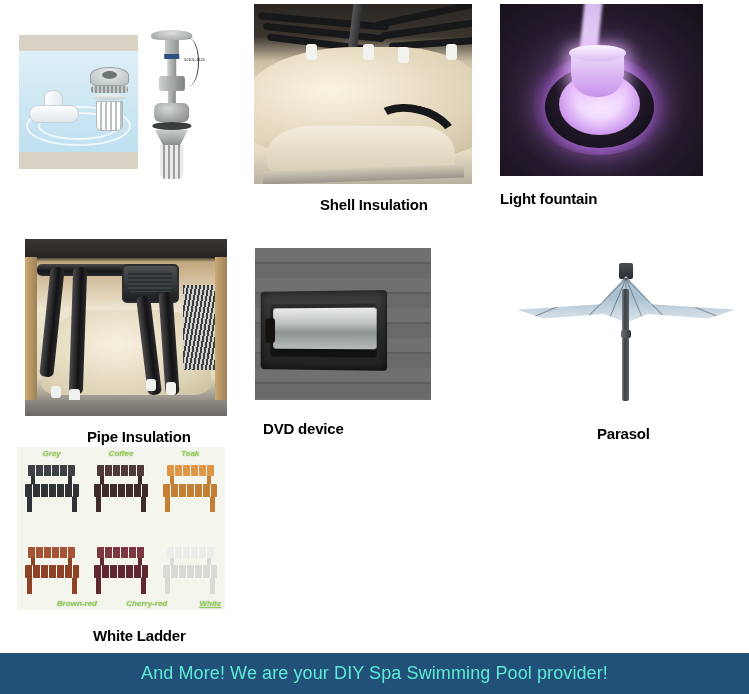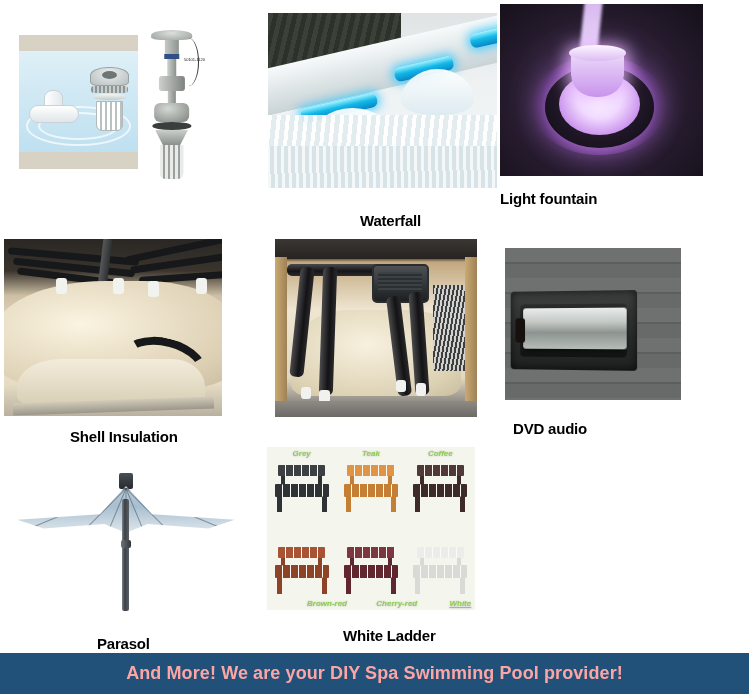--- a/index.html
+++ b/index.html
@@ -295,23 +295,23 @@
   
   .banner {
     width: 749px;
     height: 41px;
     background: #215079;
     display: flex;
     align-items: center;
     justify-content: center;
   }
   .banner-text {
-    color: #fca5a5;
+    color: #5eead4;
     font-size: 18px;
-    font-weight: bold;
+    font-weight: normal;
     letter-spacing: 0.1px;
     white-space: nowrap;
   }
 </style>
 </head>
 <body>
 
 <div class="feature-grid">
 
 
@@ -346,51 +346,20 @@
           <div class="part p-oring"></div>
           <div class="part p-cone"></div>
           <div class="part p-cage2"></div>
         </div>
         <div class="aroma-brace"></div>
         <div class="aroma-dim">50101-1120</div>
       </div>
     </div>
   </div>
 
-  <div class="feature-cell cell-waterfall">
-    <div class="media-box">
-      <div class="art-waterfall">
-        <div class="wf-deck"></div>
-        <div class="wf-lip2"></div>
-        <div class="wf-lip"></div>
-        <div class="wf-led l3"></div>
-        <div class="wf-led l2"></div>
-        <div class="wf-led l1"></div>
-        <div class="wf-sheet s2"></div>
-        <div class="wf-sheet s1"></div>
-        <div class="wf-pool"></div>
-        <div class="wf-pool2"></div>
-      </div>
-    </div>
-    <div class="caption">Waterfall</div>
-  </div>
-
-  <div class="feature-cell cell-light">
-    <div class="media-box">
-      <div class="art-light">
-        <div class="lf-jet"></div>
-        <div class="lf-glow"></div>
-        <div class="lf-ring"></div>
-        <div class="lf-ring-in"></div>
-        <div class="lf-noz"></div>
-        <div class="lf-noz-top"></div>
-      </div>
-    </div>
-    <div class="caption">Light fountain</div>
-  </div>
 
   <div class="feature-cell cell-shell">
     <div class="media-box">
       <div class="art-shell">
         <div class="sh-pipe a"></div>
           <div class="sh-pipe b"></div>
           <div class="sh-pipe c"></div>
         <div class="sh-pipe d"></div>
           <div class="sh-pipe e"></div>
           <div class="sh-pipe f"></div>
@@ -401,20 +370,34 @@
         <div class="sh-wht w3"></div>
           <div class="sh-wht w4"></div>
         <div class="sh-hose"></div>
         <div class="sh-foam2"></div>
         <div class="sh-rail"></div>
       </div>
     </div>
     <div class="caption">Shell Insulation</div>
   </div>
 
+  <div class="feature-cell cell-light">
+    <div class="media-box">
+      <div class="art-light">
+        <div class="lf-jet"></div>
+        <div class="lf-glow"></div>
+        <div class="lf-ring"></div>
+        <div class="lf-ring-in"></div>
+        <div class="lf-noz"></div>
+        <div class="lf-noz-top"></div>
+      </div>
+    </div>
+    <div class="caption">Light fountain</div>
+  </div>
+
   <div class="feature-cell cell-pipe">
     <div class="media-box">
       <div class="art-pipe">
         <div class="pp-wood-top"></div>
         <div class="pp-wood-side"></div>
         <div class="pp-wood-side r"></div>
         <div class="pp-foam"></div>
         <div class="pp-hpipe"></div>
         <div class="pp-box">
             <div class="pp-box-face"></div>
@@ -424,33 +407,34 @@
           <div class="pp-vpipe v2"></div>
         <div class="pp-vpipe v3"></div>
           <div class="pp-vpipe v4"></div>
         <div class="pp-wht a"></div>
           <div class="pp-wht b"></div>
         <div class="pp-wht c"></div>
           <div class="pp-wht d"></div>
         <div class="pp-floor"></div>
       </div>
     </div>
+    <div class="caption">Pipe Insulation</div>
   </div>
 
   <div class="feature-cell cell-dvd">
     <div class="media-box">
       <div class="art-dvd">
         <div class="dvd-bezel">
           <div class="dvd-inner"></div>
           <div class="dvd-drawer"></div>
           <div class="dvd-knob"></div>
         </div>
       </div>
     </div>
-    <div class="caption">DVD audio</div>
+    <div class="caption">DVD device</div>
   </div>
 
   <div class="feature-cell cell-parasol">
     <div class="media-box">
       <div class="art-parasol">
         <div class="ps-finial"></div>
         <div class="ps-canopy">
             <div class="ps-rib" style="left: 50%; top: 4%; width: 52%; transform: rotate(180deg);"></div>
             <div class="ps-rib" style="left: 50%; top: 4%; width: 52%; transform: rotate(157.5deg);"></div>
             <div class="ps-rib" style="left: 50%; top: 4%; width: 52%; transform: rotate(135deg);"></div>
@@ -476,39 +460,39 @@
             <div class="ladder-step">
               <div class="leg2 l" style="background: rgb(48, 51, 53);"></div>
               <div class="leg2 r" style="background: rgb(48, 51, 53);"></div>
               <div class="leg l" style="background: rgb(48, 51, 53);"></div>
               <div class="leg r" style="background: rgb(48, 51, 53);"></div>
               <div class="step-top" style="background: repeating-linear-gradient(90deg, rgb(60, 64, 66) 0px, rgb(60, 64, 66) 7px, rgba(255, 255, 255, 0.55) 7px, rgba(255, 255, 255, 0.55) 8px);"></div>
               <div class="step-bot" style="background: repeating-linear-gradient(90deg, rgb(48, 51, 53) 0px, rgb(48, 51, 53) 7px, rgba(255, 255, 255, 0.55) 7px, rgba(255, 255, 255, 0.55) 8px);"></div>
             </div>
           </div>
           <div class="ladder-item top">
+            <div class="ladder-label" style="color: rgb(143, 209, 79);">Coffee</div>
+            <div class="ladder-step">
+              <div class="leg2 l" style="background: rgb(62, 43, 41);"></div>
+              <div class="leg2 r" style="background: rgb(62, 43, 41);"></div>
+              <div class="leg l" style="background: rgb(62, 43, 41);"></div>
+              <div class="leg r" style="background: rgb(62, 43, 41);"></div>
+              <div class="step-top" style="background: repeating-linear-gradient(90deg, rgb(81, 57, 58) 0px, rgb(81, 57, 58) 7px, rgba(255, 255, 255, 0.55) 7px, rgba(255, 255, 255, 0.55) 8px);"></div>
+              <div class="step-bot" style="background: repeating-linear-gradient(90deg, rgb(62, 43, 41) 0px, rgb(62, 43, 41) 7px, rgba(255, 255, 255, 0.55) 7px, rgba(255, 255, 255, 0.55) 8px);"></div>
+            </div>
+          </div>
+          <div class="ladder-item top">
             <div class="ladder-label" style="color: rgb(143, 209, 79);">Teak</div>
             <div class="ladder-step">
               <div class="leg2 l" style="background: rgb(197, 127, 52);"></div>
               <div class="leg2 r" style="background: rgb(197, 127, 52);"></div>
               <div class="leg l" style="background: rgb(197, 127, 52);"></div>
               <div class="leg r" style="background: rgb(197, 127, 52);"></div>
               <div class="step-top" style="background: repeating-linear-gradient(90deg, rgb(224, 148, 69) 0px, rgb(224, 148, 69) 7px, rgba(255, 255, 255, 0.55) 7px, rgba(255, 255, 255, 0.55) 8px);"></div>
               <div class="step-bot" style="background: repeating-linear-gradient(90deg, rgb(197, 127, 52) 0px, rgb(197, 127, 52) 7px, rgba(255, 255, 255, 0.55) 7px, rgba(255, 255, 255, 0.55) 8px);"></div>
-            </div>
-          </div>
-          <div class="ladder-item top">
-            <div class="ladder-label" style="color: rgb(143, 209, 79);">Coffee</div>
-            <div class="ladder-step">
-              <div class="leg2 l" style="background: rgb(62, 43, 41);"></div>
-              <div class="leg2 r" style="background: rgb(62, 43, 41);"></div>
-              <div class="leg l" style="background: rgb(62, 43, 41);"></div>
-              <div class="leg r" style="background: rgb(62, 43, 41);"></div>
-              <div class="step-top" style="background: repeating-linear-gradient(90deg, rgb(81, 57, 58) 0px, rgb(81, 57, 58) 7px, rgba(255, 255, 255, 0.55) 7px, rgba(255, 255, 255, 0.55) 8px);"></div>
-              <div class="step-bot" style="background: repeating-linear-gradient(90deg, rgb(62, 43, 41) 0px, rgb(62, 43, 41) 7px, rgba(255, 255, 255, 0.55) 7px, rgba(255, 255, 255, 0.55) 8px);"></div>
             </div>
           </div>
           <div class="ladder-item bot">
             <div class="ladder-label" style="color: rgb(143, 209, 79);">Brown-red</div>
             <div class="ladder-step">
               <div class="leg2 l" style="background: rgb(142, 67, 39);"></div>
               <div class="leg2 r" style="background: rgb(142, 67, 39);"></div>
               <div class="leg l" style="background: rgb(142, 67, 39);"></div>
               <div class="leg r" style="background: rgb(142, 67, 39);"></div>
               <div class="step-top" style="background: repeating-linear-gradient(90deg, rgb(168, 83, 51) 0px, rgb(168, 83, 51) 7px, rgba(255, 255, 255, 0.55) 7px, rgba(255, 255, 255, 0.55) 8px);"></div>

